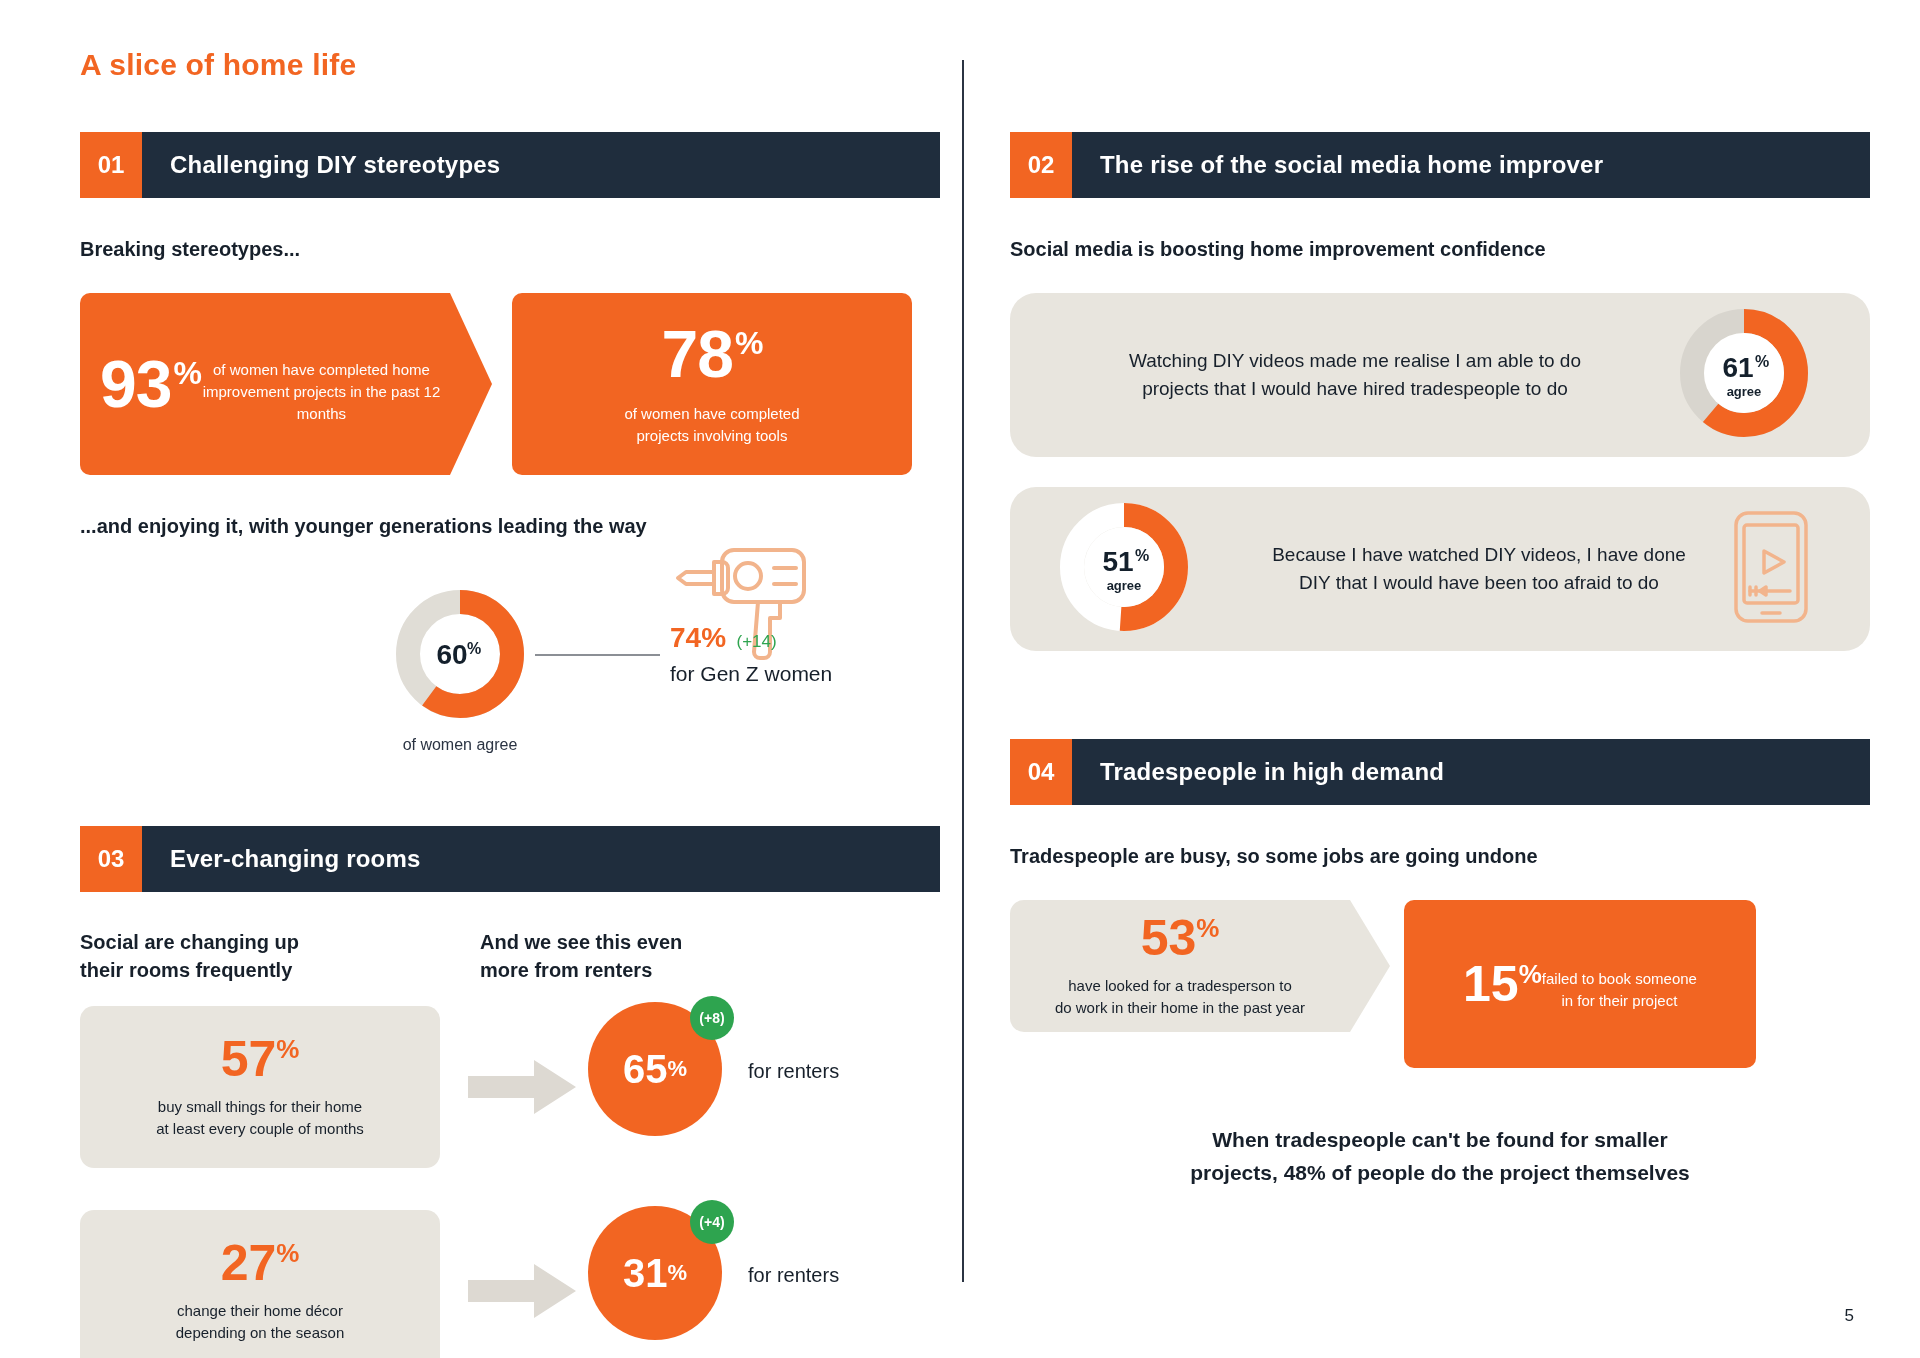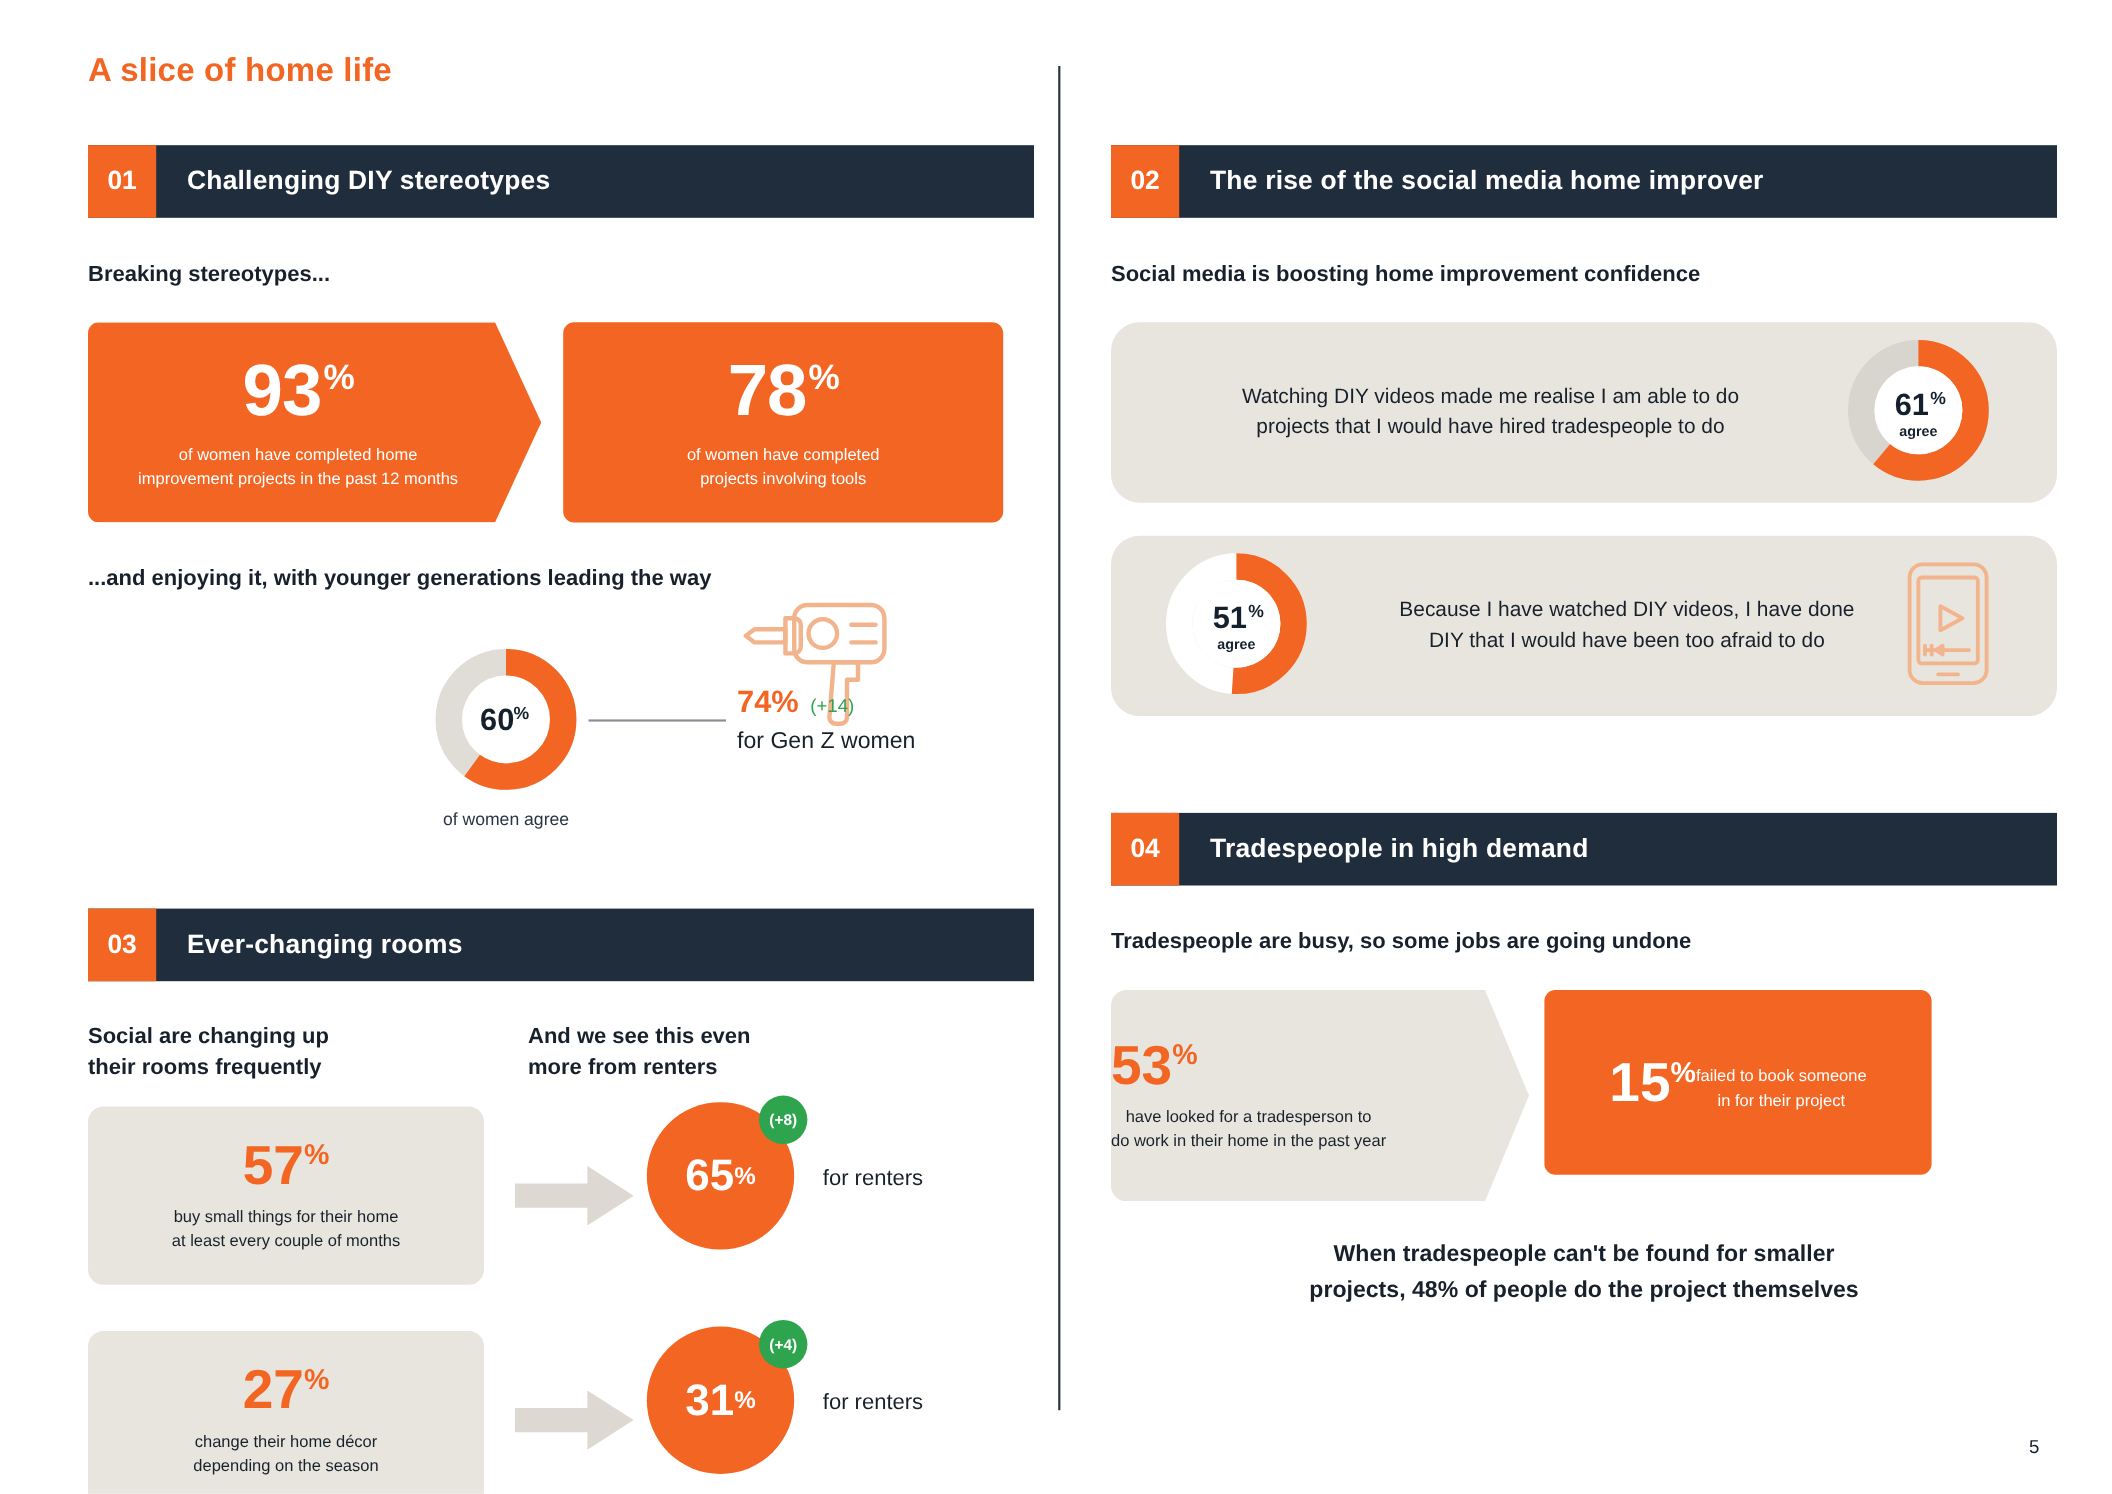--- a/index.html
+++ b/index.html
@@ -43,21 +43,21 @@
   .sub-head {
     font-size: 20px; font-weight: 700; color: #17202b;
     margin-top: 38px; line-height: 1.35;
   }
 
   
   .stat-row { display: flex; margin-top: 30px; align-items: stretch; }
   .chev-box {
     position: relative; width: 412px; min-height: 182px;
     background: #F26522; color: #fff; border-radius: 10px;
-    display: flex; flex-direction: column; align-items: center; justify-content: center;
+    display: flex; flex-direction: row; align-items: center; justify-content: center;
     clip-path: polygon(0 0, calc(100% - 42px) 0, 100% 50%, calc(100% - 42px) 100%, 0 100%);
     padding: 0 50px 0 20px;
   }
   .plain-box {
     width: 400px; min-height: 182px; background: #F26522; color: #fff;
     border-radius: 10px;
     display: flex; flex-direction: column; align-items: center; justify-content: center;
     margin-left: 20px; padding: 0 20px;
   }
   .big-pct { font-size: 66px; font-weight: 800; line-height: 1; letter-spacing: -1px; }
@@ -146,23 +146,23 @@
     font-size: 14px; font-weight: 700;
   }
   .renter-lbl {
     position: absolute; left: 668px; top: 54px;
     font-size: 20px; color: #17202b;
   }
 
   
   .trades-row { position: relative; height: 168px; margin-top: 30px; display: flex; }
   .grey-chev {
-    position: relative; width: 380px; height: 192px;
+    position: relative; width: 380px; height: 132px;
     background: #e8e5de; border-radius: 14px;
-    display: flex; flex-direction: column; align-items: flex-start; justify-content: center;
+    display: flex; flex-direction: column; align-items: center; justify-content: center;
     clip-path: polygon(0 0, calc(100% - 40px) 0, 100% 50%, calc(100% - 40px) 100%, 0 100%);
     padding-right: 40px;
   }
   .orange-box {
     width: 352px; height: 168px; background: #F26522; border-radius: 10px;
     margin-left: 14px; color: #fff;
     display: flex; flex-direction: row; align-items: center; justify-content: center;
   }
   .orange-pct { font-size: 50px; font-weight: 800; line-height: 1; }
   .orange-pct sup { font-size: 26px; vertical-align: super; }

